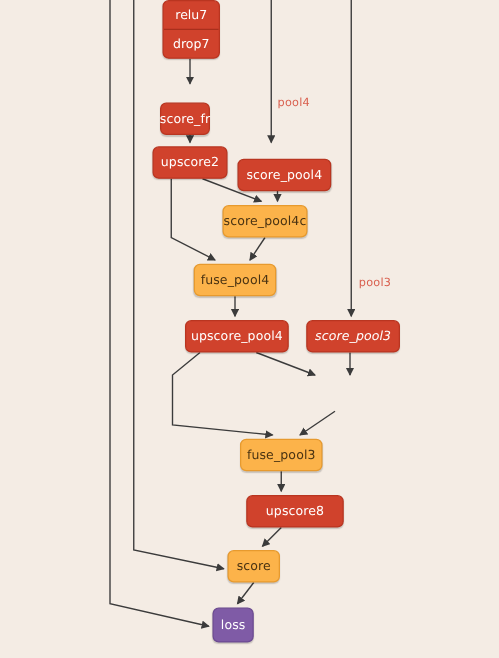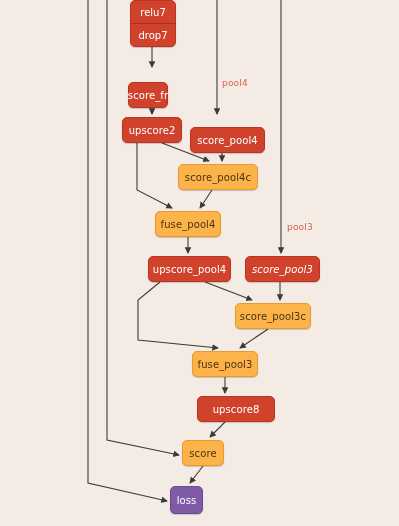--- a/index.html
+++ b/index.html
@@ -94,39 +94,36 @@
   </div>
 
   <div class="node red" style="left:122px;top:117px;width:60px;height:26px;align-items:center;">
     <span>upscore2</span>
   </div>
 
   <div class="node red" style="left:190px;top:117px;width:75px;height:26px;margin-top:10px;">
     <span>score_pool4</span>
   </div>
 
-  <div class="node orange" style="left:178px;top:164px;width:80px;height:26px;">
+  <div class="node orange" style="left:178px;top:164px;width:68px;height:26px;">
     <span>score_pool4c</span>
   </div>
 
   <div class="node orange" style="left:155px;top:211px;width:66px;height:26px;">
     <span>fuse_pool4</span>
   </div>
 
   <div class="node red" style="left:148px;top:256px;width:83px;height:26px;">
     <span>upscore_pool4</span>
   </div>
 
   <div class="node red" style="left:245px;top:256px;width:75px;height:26px;font-style:italic;">
     <span>score_pool3</span>
   </div>
 
-  <div class="node orange" style="left:235px;top:303px;width:76px;height:26px;">
-    <span>score_pool3c</span>
-  </div>
 
   <div class="node orange" style="left:192px;top:351px;width:66px;height:26px;text-align:right;">
     <span>fuse_pool3</span>
   </div>
 
   <div class="node red" style="left:197px;top:396px;width:78px;height:26px;">
     <span>upscore8</span>
   </div>
 
   <div class="node purple" style="left:170px;top:486px;width:33px;height:28px;">

